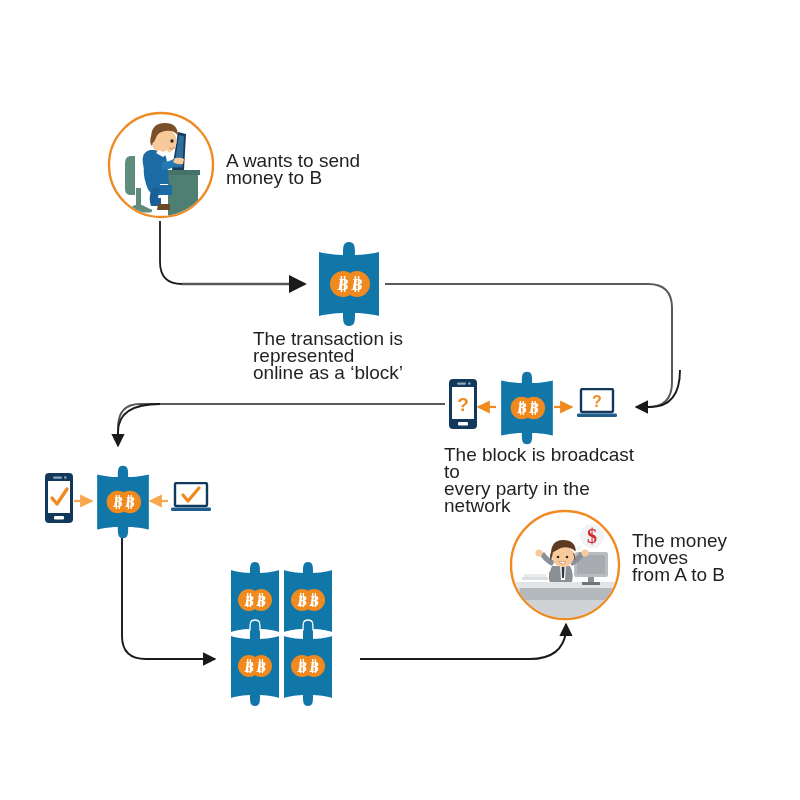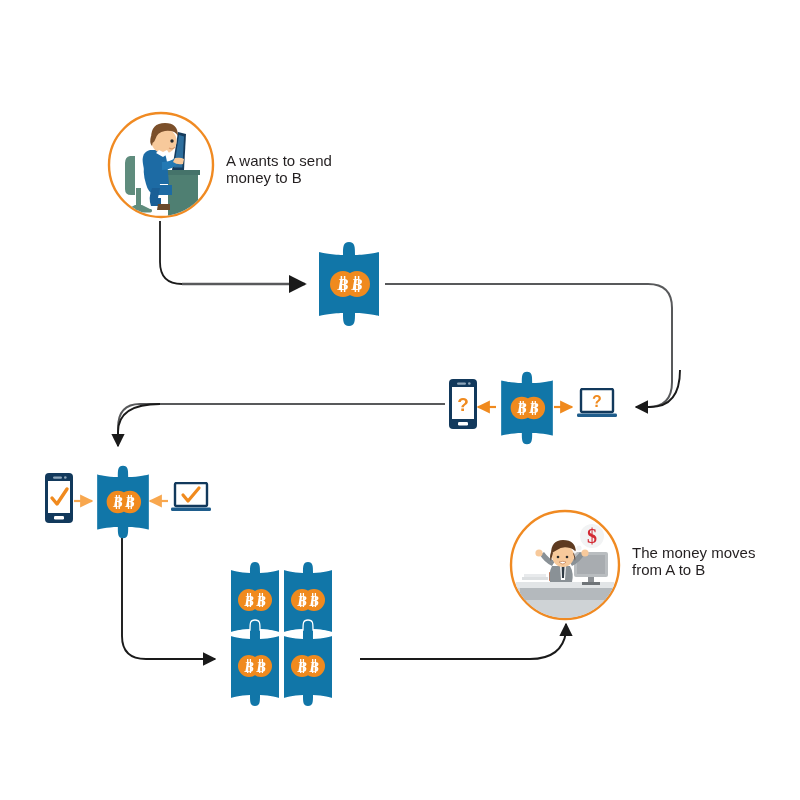--- a/index.html
+++ b/index.html
@@ -11,21 +11,21 @@
     position: relative;
     width: 800px;
     height: 800px;
     background: #ffffff;
     font-family: "Liberation Sans", sans-serif;
     overflow: hidden;
   }
   .caption {
     position: absolute;
     font-family: "Liberation Sans", sans-serif;
-    font-size: 15px;
+    font-size: 19px;
     line-height: 17px;
     color: #231f20;
     white-space: pre-line;
   }
   svg { display: block; }
   #wires {
     position: absolute;
     left: 0; top: 0;
     width: 800px; height: 800px;
     pointer-events: none;
@@ -128,20 +128,22 @@
                C30,88 30,83 30,75
                C18,75 6,78 6,78 Z" fill="#1176a8"></path>
       <circle cx="30" cy="46" r="13" fill="#f08a1e"></circle>
       <circle cx="44" cy="46" r="13" fill="#f08a1e"></circle>
       <text x="30" y="52" font-family="'Liberation Serif',serif" font-size="17" font-weight="bold" font-style="italic" fill="#ffffff" text-anchor="middle">B</text>
       <text x="44" y="52" font-family="'Liberation Serif',serif" font-size="17" font-weight="bold" font-style="italic" fill="#ffffff" text-anchor="middle">B</text>
       <path d="M28.4,38 L28.4,54 M31.6,38 L31.6,54" stroke="#ffffff" stroke-width="1.5"></path>
       <path d="M42.4,38 L42.4,54 M45.6,38 L45.6,54" stroke="#ffffff" stroke-width="1.5"></path>
     </svg>
   </div>
+  <div class="caption" style="left:253px; top:330px; width:230px;">The transaction is represented
+online as a ‘block’</div>
 
   <div class="node" style="left:448px; top:378px; width:30px; height:52px;">
     <svg width="30" height="52" viewBox="0 0 30 52">
       <rect x="1" y="1" width="28" height="50" rx="4" fill="#12395c"></rect>
       <rect x="4" y="9" width="22" height="32" fill="#ffffff"></rect>
       <rect x="9" y="4.4" width="9" height="2.4" rx="1.2" fill="#8fa7bb"></rect>
       <rect x="20" y="4.2" width="2.6" height="2.6" rx="1.3" fill="#8fa7bb"></rect>
       <rect x="10" y="44" width="10" height="3.4" rx="1.2" fill="#ffffff"></rect>
       <text x="15" y="33" font-family="'Liberation Sans',sans-serif" font-size="19" font-weight="bold" fill="#f08a1e" text-anchor="middle">?</text>
     </svg>
@@ -173,20 +175,22 @@
   <svg class="node" style="left:470px; top:396px;" width="110" height="22" viewBox="0 0 110 22">
     <defs>
       <marker id="oArrowA" viewBox="0 0 10 10" refX="9" refY="5" markerWidth="6" markerHeight="6" orient="auto-start-reverse">
         <path d="M0,0 L10,5 L0,10 z" fill="#f08a1e"></path>
       </marker>
     </defs>
     <path d="M26,11 L8,11" fill="none" stroke="#f08a1e" stroke-width="2.2" marker-end="url(#oArrowA)"></path>
     <path d="M84,11 L102,11" fill="none" stroke="#f08a1e" stroke-width="2.2" marker-end="url(#oArrowA)"></path>
   </svg>
 
+  <div class="caption" style="left:444px; top:446px; width:200px;">The block is broadcast to
+every party in the network</div>
 
   <div class="node" style="left:44px; top:472px; width:30px; height:52px;">
     <svg width="30" height="52" viewBox="0 0 30 52">
       <rect x="1" y="1" width="28" height="50" rx="4" fill="#12395c"></rect>
       <rect x="4" y="9" width="22" height="32" fill="#ffffff"></rect>
       <rect x="9" y="4.4" width="9" height="2.4" rx="1.2" fill="#8fa7bb"></rect>
       <rect x="20" y="4.2" width="2.6" height="2.6" rx="1.3" fill="#8fa7bb"></rect>
       <rect x="10" y="44" width="10" height="3.4" rx="1.2" fill="#ffffff"></rect>
       <path d="M8,26 L13,32 L23,17" fill="none" stroke="#f08a1e" stroke-width="3.4" stroke-linecap="round" stroke-linejoin="round"></path>
     </svg>
@@ -330,16 +334,16 @@
         <circle cx="59" cy="49" r="1.3" fill="#2a2a2a"></circle>
         <path d="M51,54 q4,4 7,0 q-3,-1.4 -7,0 z" fill="#ffffff" stroke="#c8895d" stroke-width="0.8"></path>
 
         <circle cx="84" cy="28" r="12" fill="#f2f3f4"></circle>
         <circle cx="71" cy="40" r="2.6" fill="#f2f3f4"></circle>
         <circle cx="67" cy="44" r="1.6" fill="#f2f3f4"></circle>
         <text x="84" y="35" font-family="'Liberation Serif',serif" font-size="20" font-weight="bold" fill="#d32a34" text-anchor="middle">$</text>
       </g>
     </svg>
   </div>
-  <div class="caption" style="left:632px; top:544px; width:150px;">The money moves
+  <div class="caption" style="left:632px; top:532px; width:150px;">The money moves
 from A to B</div>
 
 </div>
 
 </body></html>

